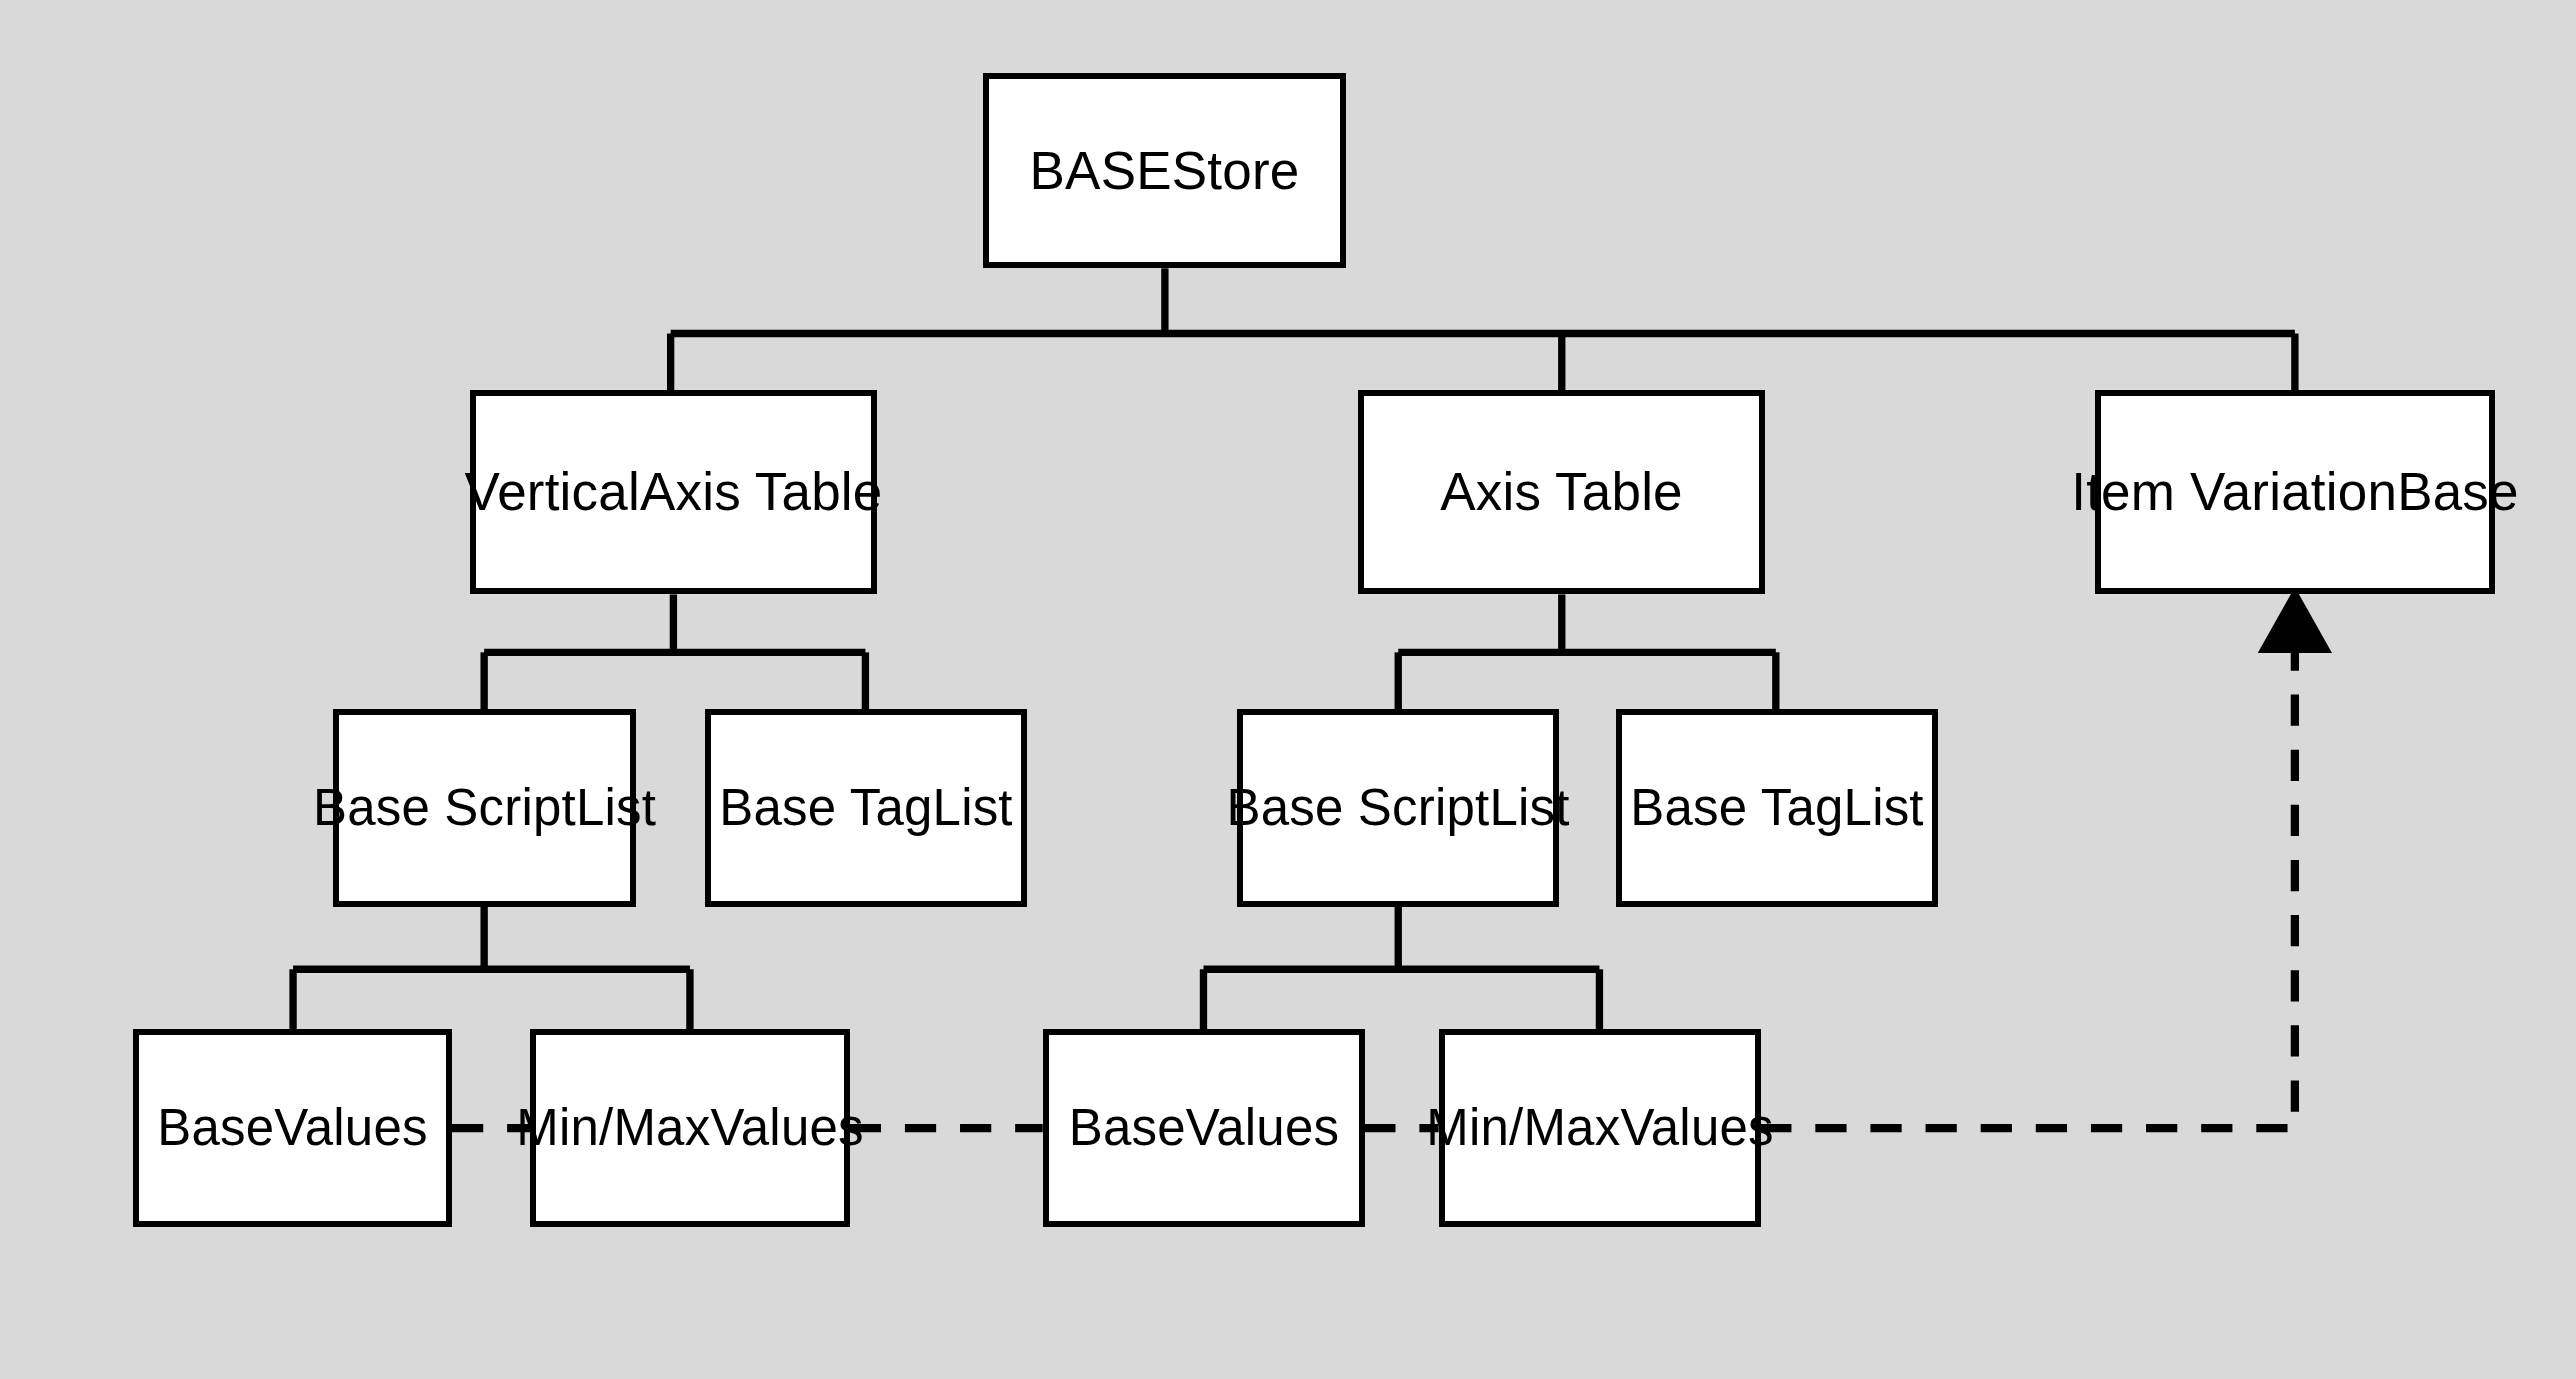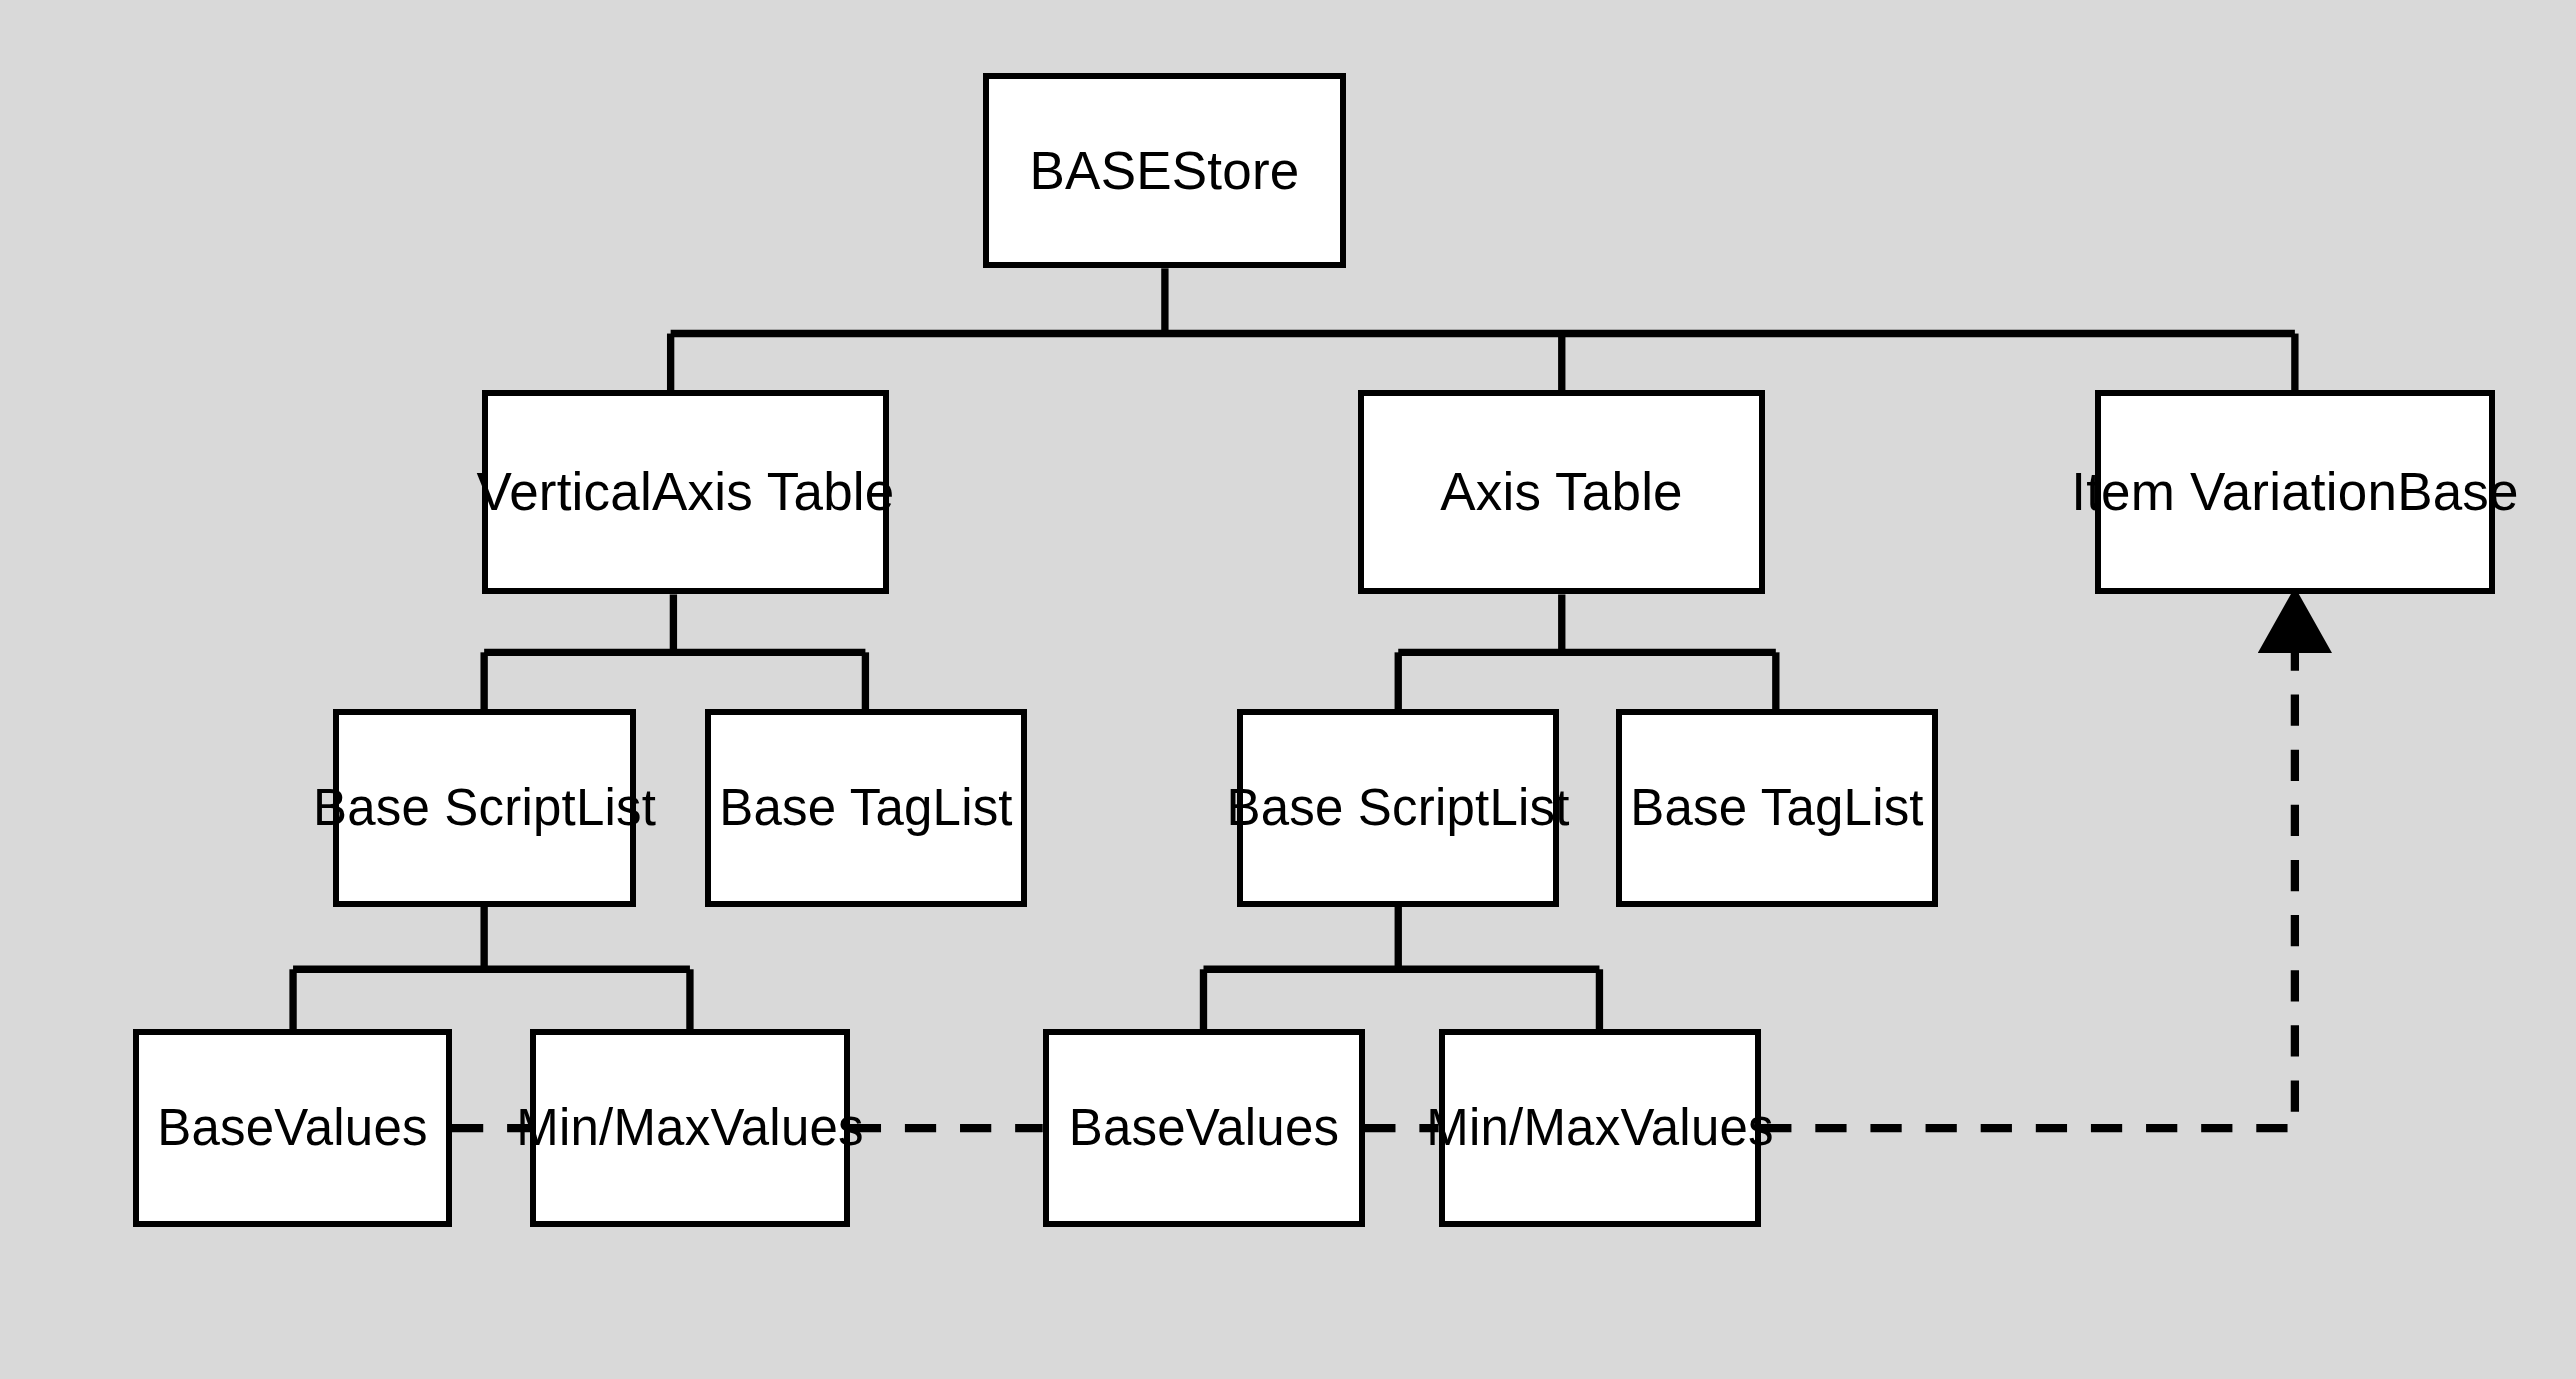--- a/index.html
+++ b/index.html
@@ -98,21 +98,21 @@
       <path d="M1485,1228 L1566,1228" stroke="#000000" stroke-width="9" fill="none" stroke-dasharray="34 26"></path>
       <path d="M1916,1228 L2498,1228 L2498,700" stroke="#000000" stroke-width="9" fill="none" stroke-dasharray="34 26" marker-end="url(#arrowhead)"></path>
     </g>
   </svg>
 
   <div class="node fs-big" style="left:983px; top:73px; width:363px; height:195px;">
     <span class="ln">BASE</span>
     <span class="ln">Store</span>
   </div>
 
-  <div class="node fs-big" style="left:482px; top:390px; width:407px; height:204px;">
+  <div class="node fs-big" style="left:470px; top:390px; width:407px; height:204px;">
     <span class="ln">Vertical</span>
     <span class="ln">Axis Table</span>
   </div>
 
   <div class="node fs-big" style="left:1358px; top:390px; width:407px; height:204px;">
     <span class="ln">Axis Table</span>
   </div>
 
   <div class="node fs-big" style="left:2095px; top:390px; width:400px; height:204px;">
     <span class="ln">Item Variation</span>

